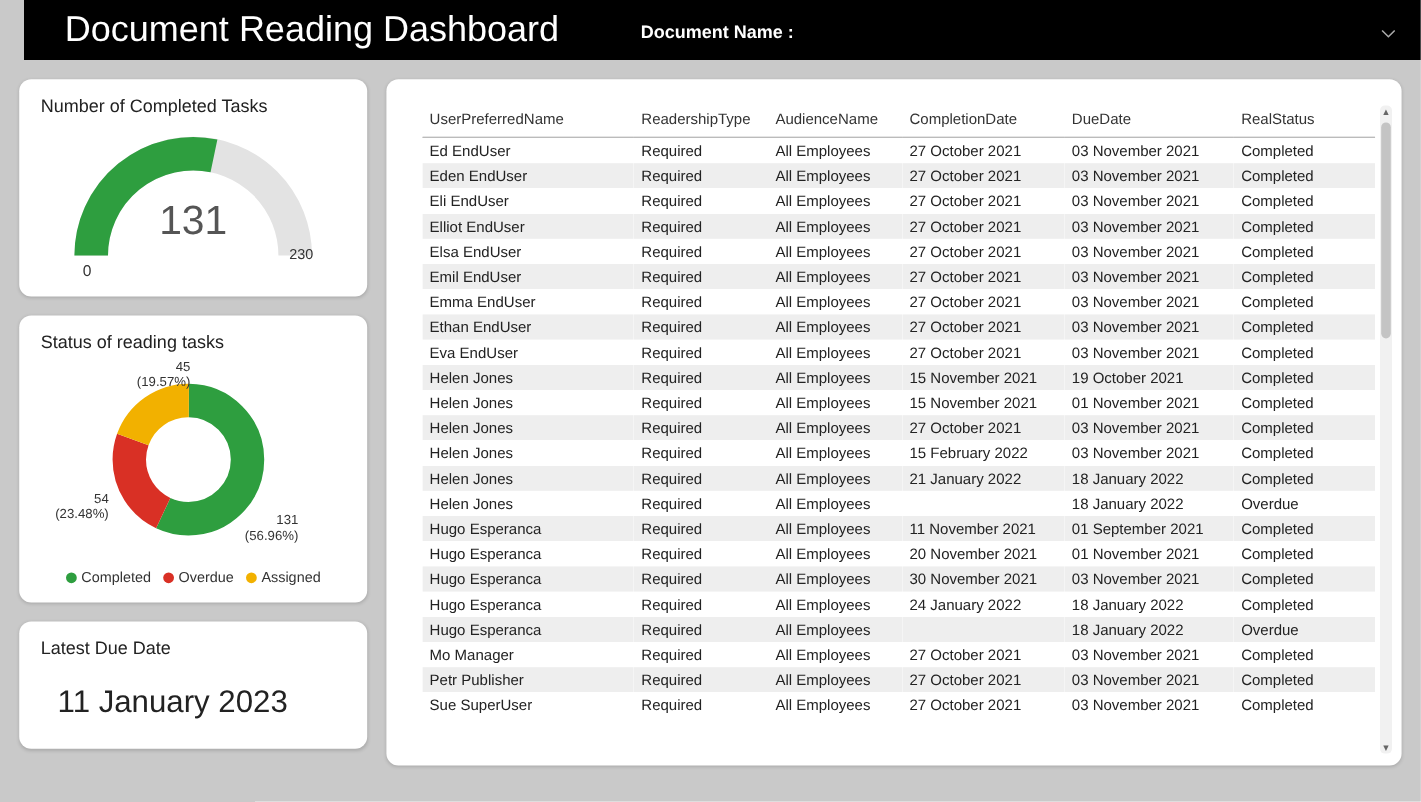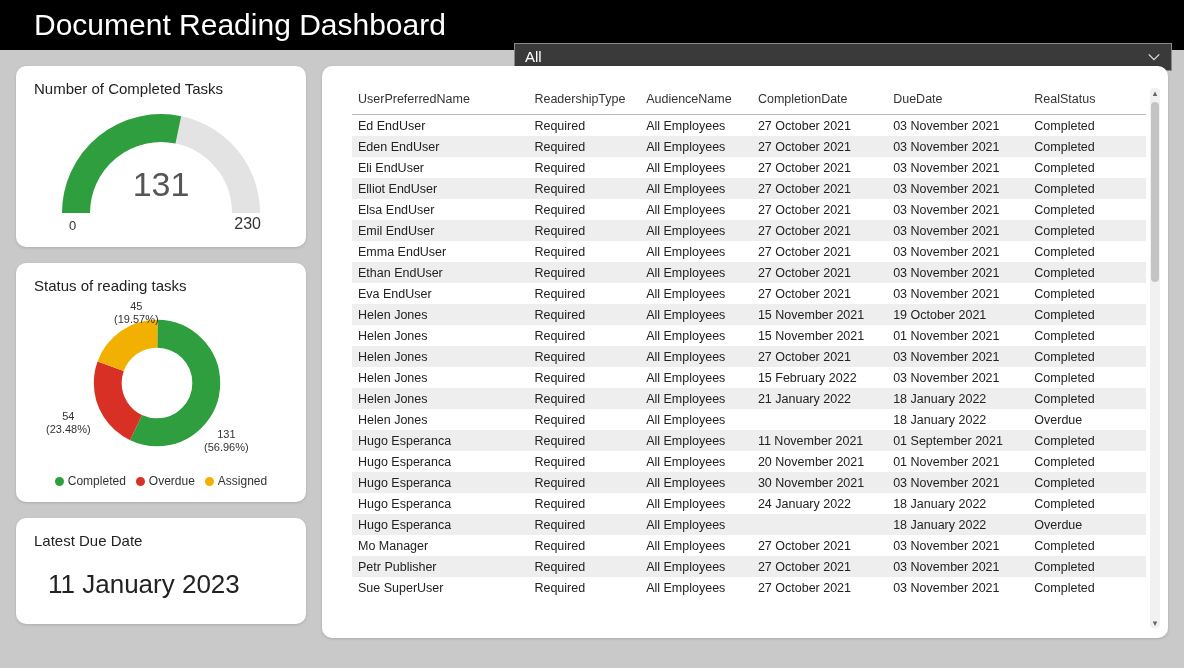--- a/index.html
+++ b/index.html
@@ -10,20 +10,21 @@
     height: 668px;
     overflow: hidden;
   }
   .header {
     background: #000;
     color: #fff;
     height: 50px;
     display: flex;
     align-items: center;
     padding: 0 12px 0 34px;
+    margin-left: 20px;
   }
   .header-title {
     font-size: 30px;
     font-weight: 300;
     flex: 0 0 480px;
   }
   .filter-block {
     flex: 1;
     display: flex;
     flex-direction: column;
@@ -96,34 +97,34 @@
     text-align: center;
     font-size: 34px;
     color: #555;
     font-weight: 300;
   }
   .gauge-min {
     position: absolute; left: 18px; bottom: 0;
     font-size: 13px; color: #333;
   }
   .gauge-max {
-    position: absolute; right: 10px; bottom: 0;
-    font-size: 16px; color: #333;
+    position: absolute; right: 10px; bottom: 14px;
+    font-size: 12px; color: #333;
   }
   .donut-wrap {
     position: relative;
     width: 240px;
     height: 170px;
   }
   .donut-svg {
     position: absolute;
     left: 58px; top: 18px;
     width: 130px; height: 130px;
   }
-  .dl { position: absolute; font-size: 11px; color: #333; line-height: 1.15; text-align: center;}
+  .dl { position: absolute; font-size: 11px; color: #333; line-height: 1.15; text-align: right;}
   .legend {
     display: flex;
     gap: 10px;
     justify-content: center;
     font-size: 12px;
     color: #333;
     margin-top: 4px;
   }
   .legend-item { display: flex; align-items: center; gap: 4px; }
   .swatch { width: 9px; height: 9px; border-radius: 50%; display: inline-block; }
@@ -202,28 +203,20 @@
 <body>
 
 <div class="header">
   <div class="header-title">Document Reading Dashboard</div>
   <div class="filter-block">
     <div class="filter-label-row">
       <div class="filter-label">Document Name :</div>
       <span class="chev-down">
         <svg viewBox="0 0 16 16">
             <path d="M2 5 L8 11 L14 5" stroke="#aaa" stroke-width="1.5" fill="none"></path>
-          </svg>
-      </span>
-    </div>
-    <div class="dropdown">
-      <span>All</span>
-      <span class="chev-down">
-        <svg viewBox="0 0 16 16">
-            <path d="M2 5 L8 11 L14 5" stroke="#ddd" stroke-width="1.5" fill="none"></path>
           </svg>
       </span>
     </div>
   </div>
 </div>
 
 <div class="main">
   <div class="left-col">
 
     <div class="card">

